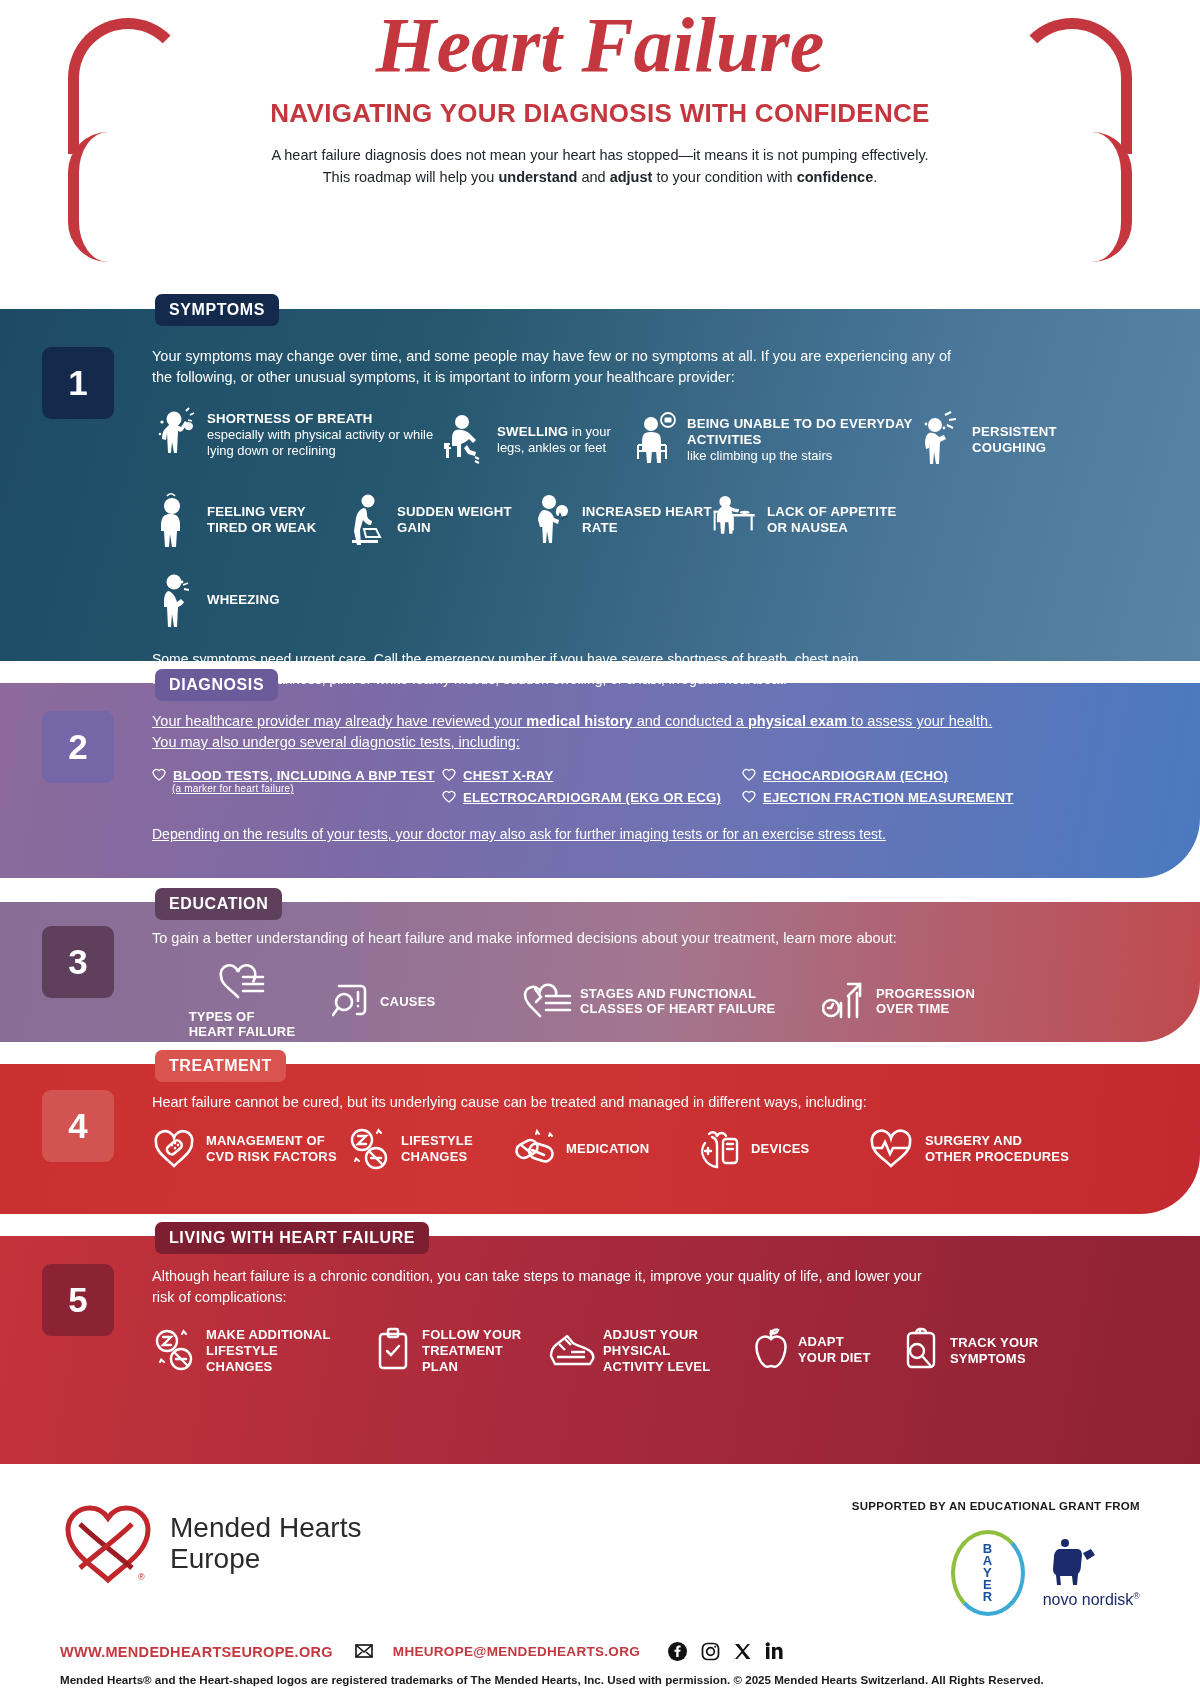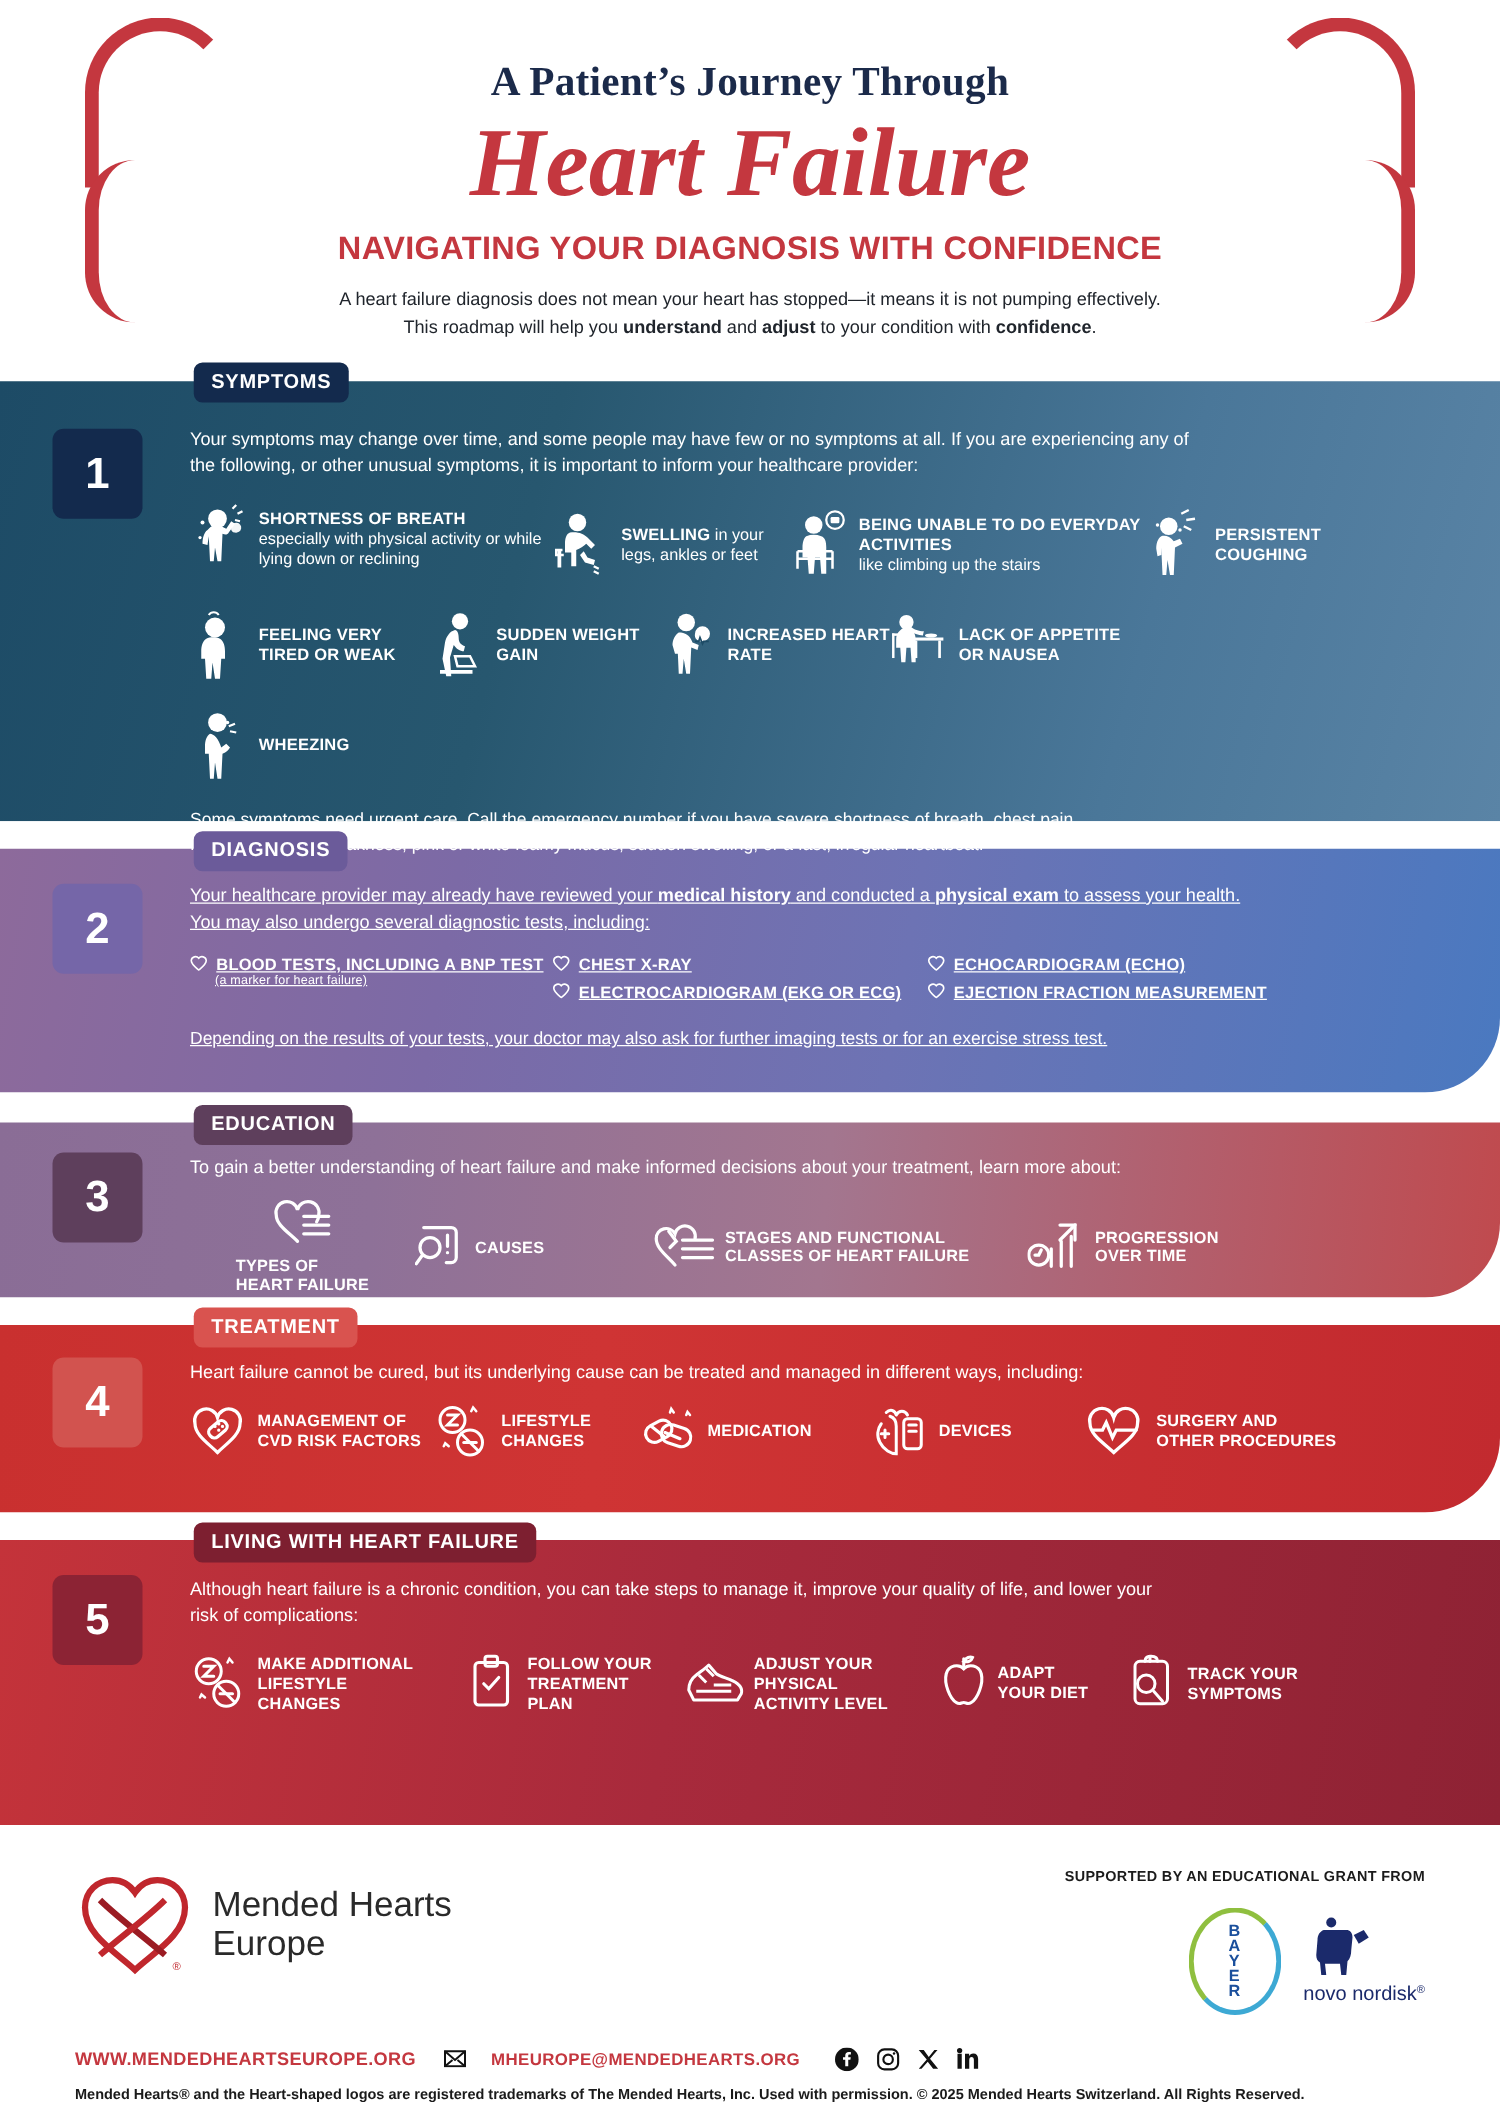--- a/index.html
+++ b/index.html
@@ -149,21 +149,20 @@
 <body>
 
 <div class="header">
   <div class="arc-left"></div>
   <div class="arc-right"></div>
   <div class="arc-mask-l"></div>
   <div class="arc-mask-r"></div>
   <div class="arc-l2"></div>
   <div class="arc-r2"></div>
 
-  <div class="title-1">A Patient’s Journey Through</div>
   <div class="title-2">Heart Failure</div>
   <div class="title-3">NAVIGATING YOUR DIAGNOSIS WITH CONFIDENCE</div>
   <div class="intro">
     <span>A heart failure diagnosis does not mean your heart has stopped—it means it is not pumping effectively. This roadmap will help you </span><b>understand</b><span> and </span><b>adjust</b><span> to your condition with </span><b>confidence</b><span>.</span>
   </div>
 </div>
 
 <div class="section" id="symptoms">
   <div class="sec-label">SYMPTOMS</div>
   <div class="num-badge">1</div>

